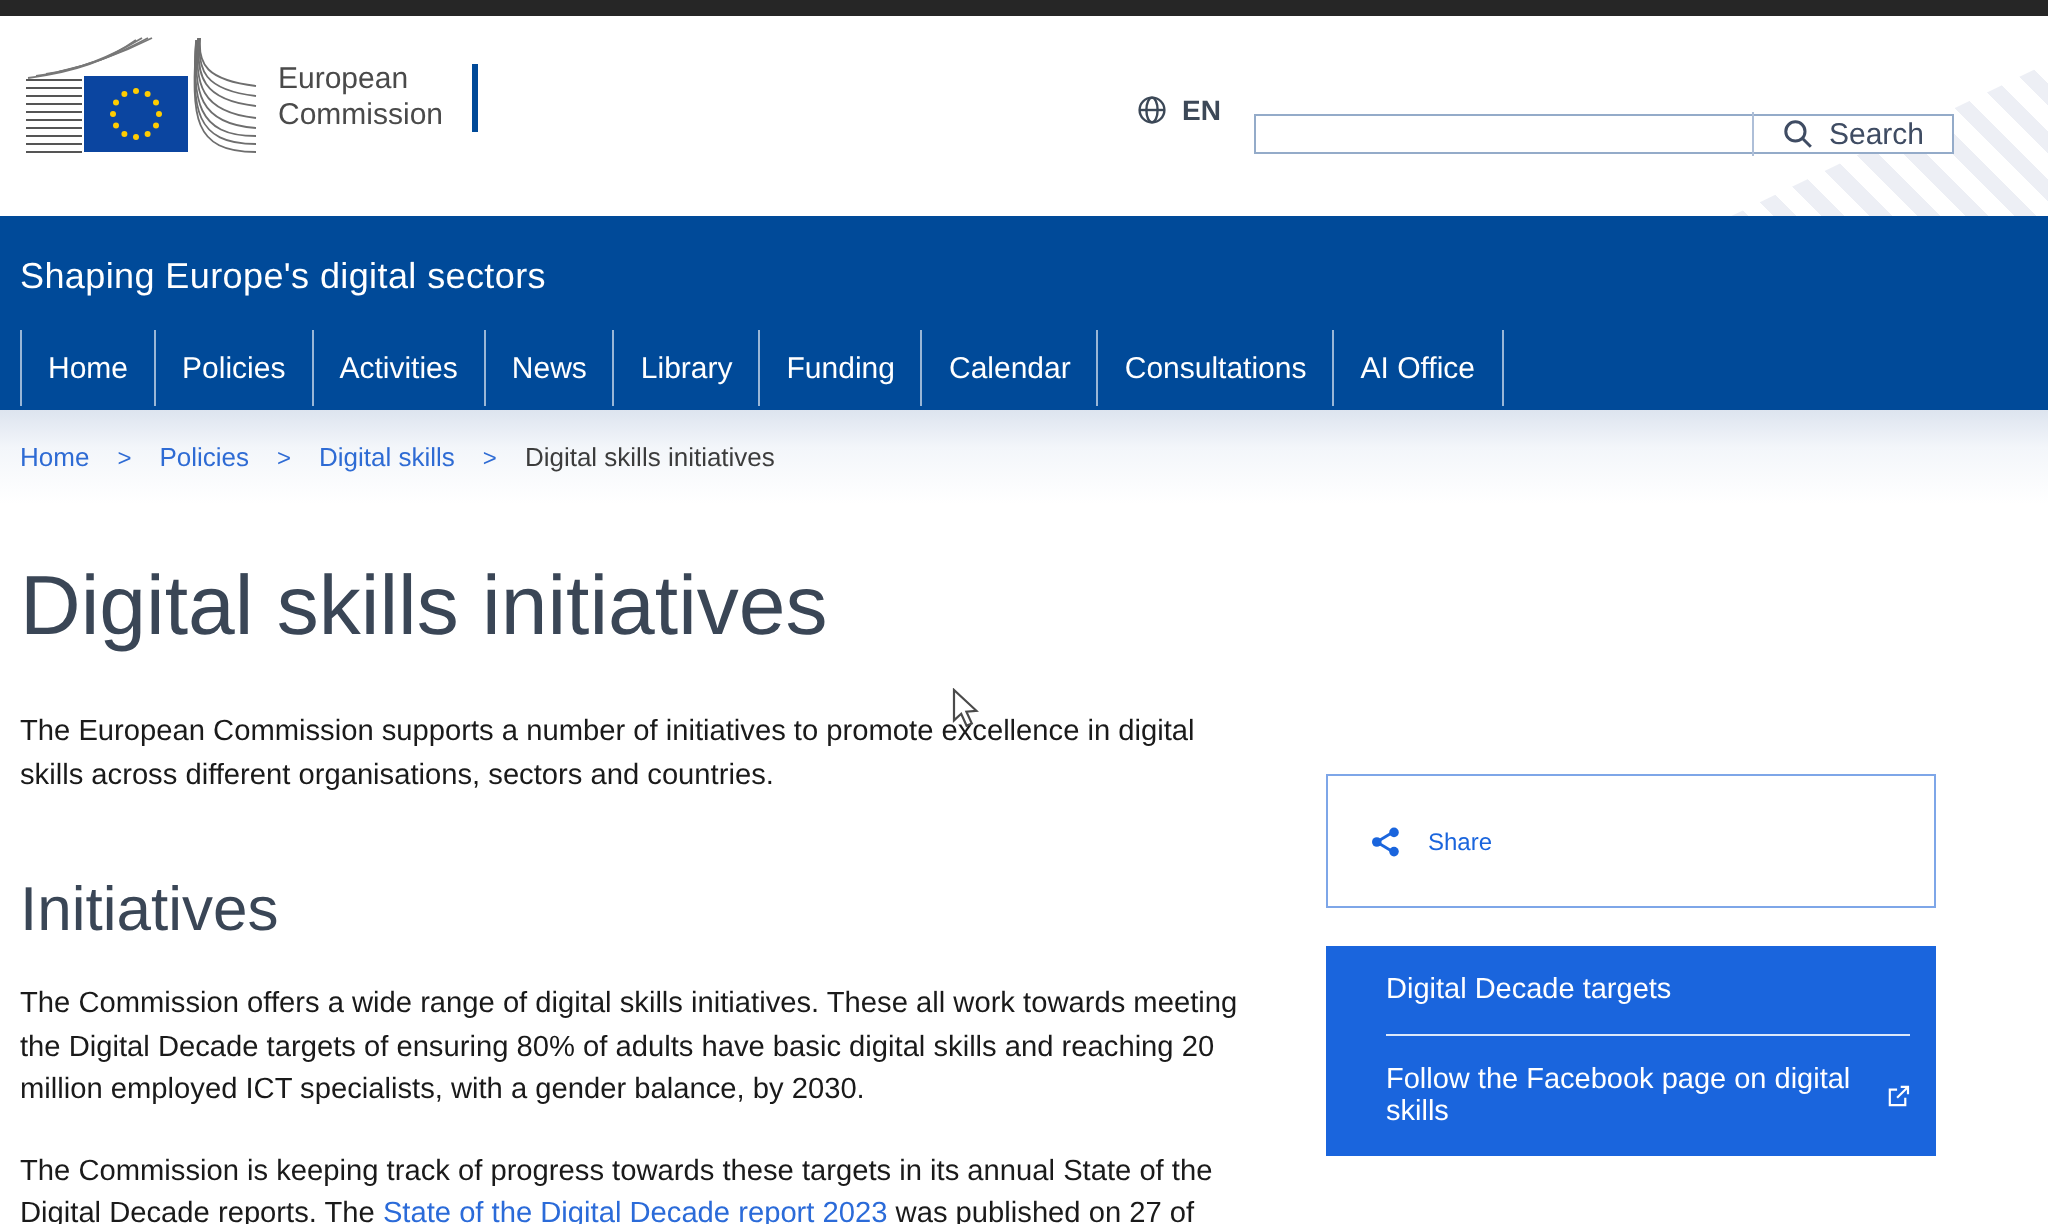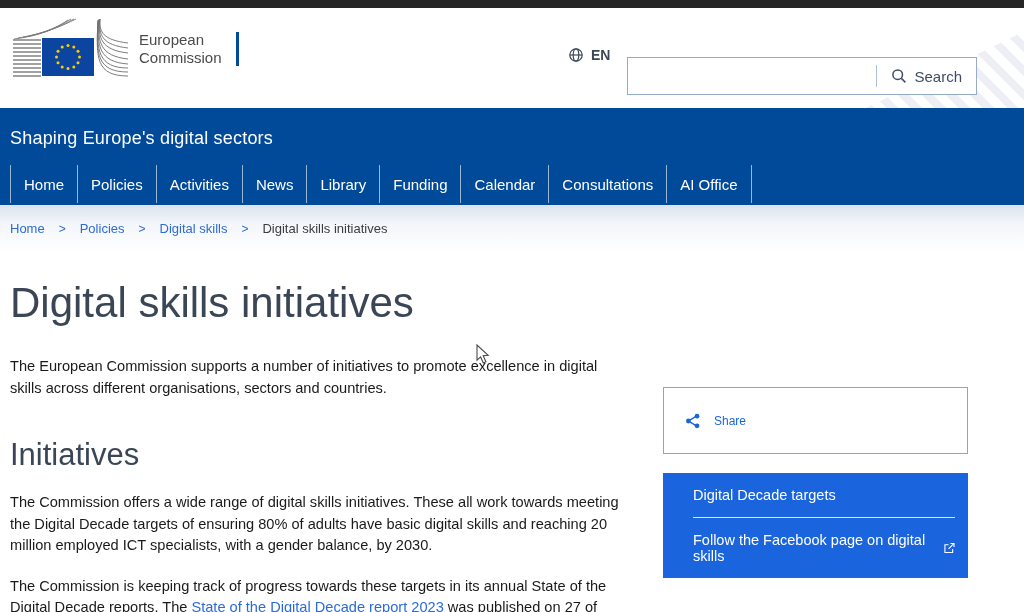--- a/index.html
+++ b/index.html
@@ -24,21 +24,21 @@
     z-index: 0;
   }
   .logo { position: absolute; left: 10px; top: 10px; display: flex; align-items: center; z-index: 1; }
   .logo-art { display: block; }
   .logo-text { margin-left: 9px; display: flex; flex-direction: column; font-size: 15px; line-height: 18px; color: #4a4a4a; }
   .logo-bar { width: 3px; height: 34px; background: #004a99; margin-left: 14px; }
 
   .lang { position: absolute; left: 568px; top: 39px; display: flex; align-items: center; gap: 7px;
           color: #3c4857; font-size: 14px; font-weight: bold; z-index: 1; cursor: pointer; }
 
-  .search-box { position: absolute; left: 627px; top: 49px; width: 350px; height: 38px;
+  .search-box { position: absolute; left: 627px; top: 49px; width: 350px; height: 20px;
                 border: 1px solid #94abc9; background: #fff; display: flex; align-items: center; z-index: 1; }
   .search-input { flex: 1; height: 100%; border: none; outline: none; font-size: 14px; padding: 0 10px;
                   font-family: "Liberation Sans", sans-serif; background: transparent; }
   .search-divider { width: 1px; height: 22px; background: #aebfd8; }
   .search-btn { display: flex; align-items: center; gap: 7px; border: none; background: none;
                 color: #3f4c63; font-size: 15px; padding: 0 14px; height: 100%; cursor: pointer;
                 font-family: "Liberation Sans", sans-serif; }
 
   
   .banner { position: relative; background: #004a99; height: 97px; color: #fff; }

